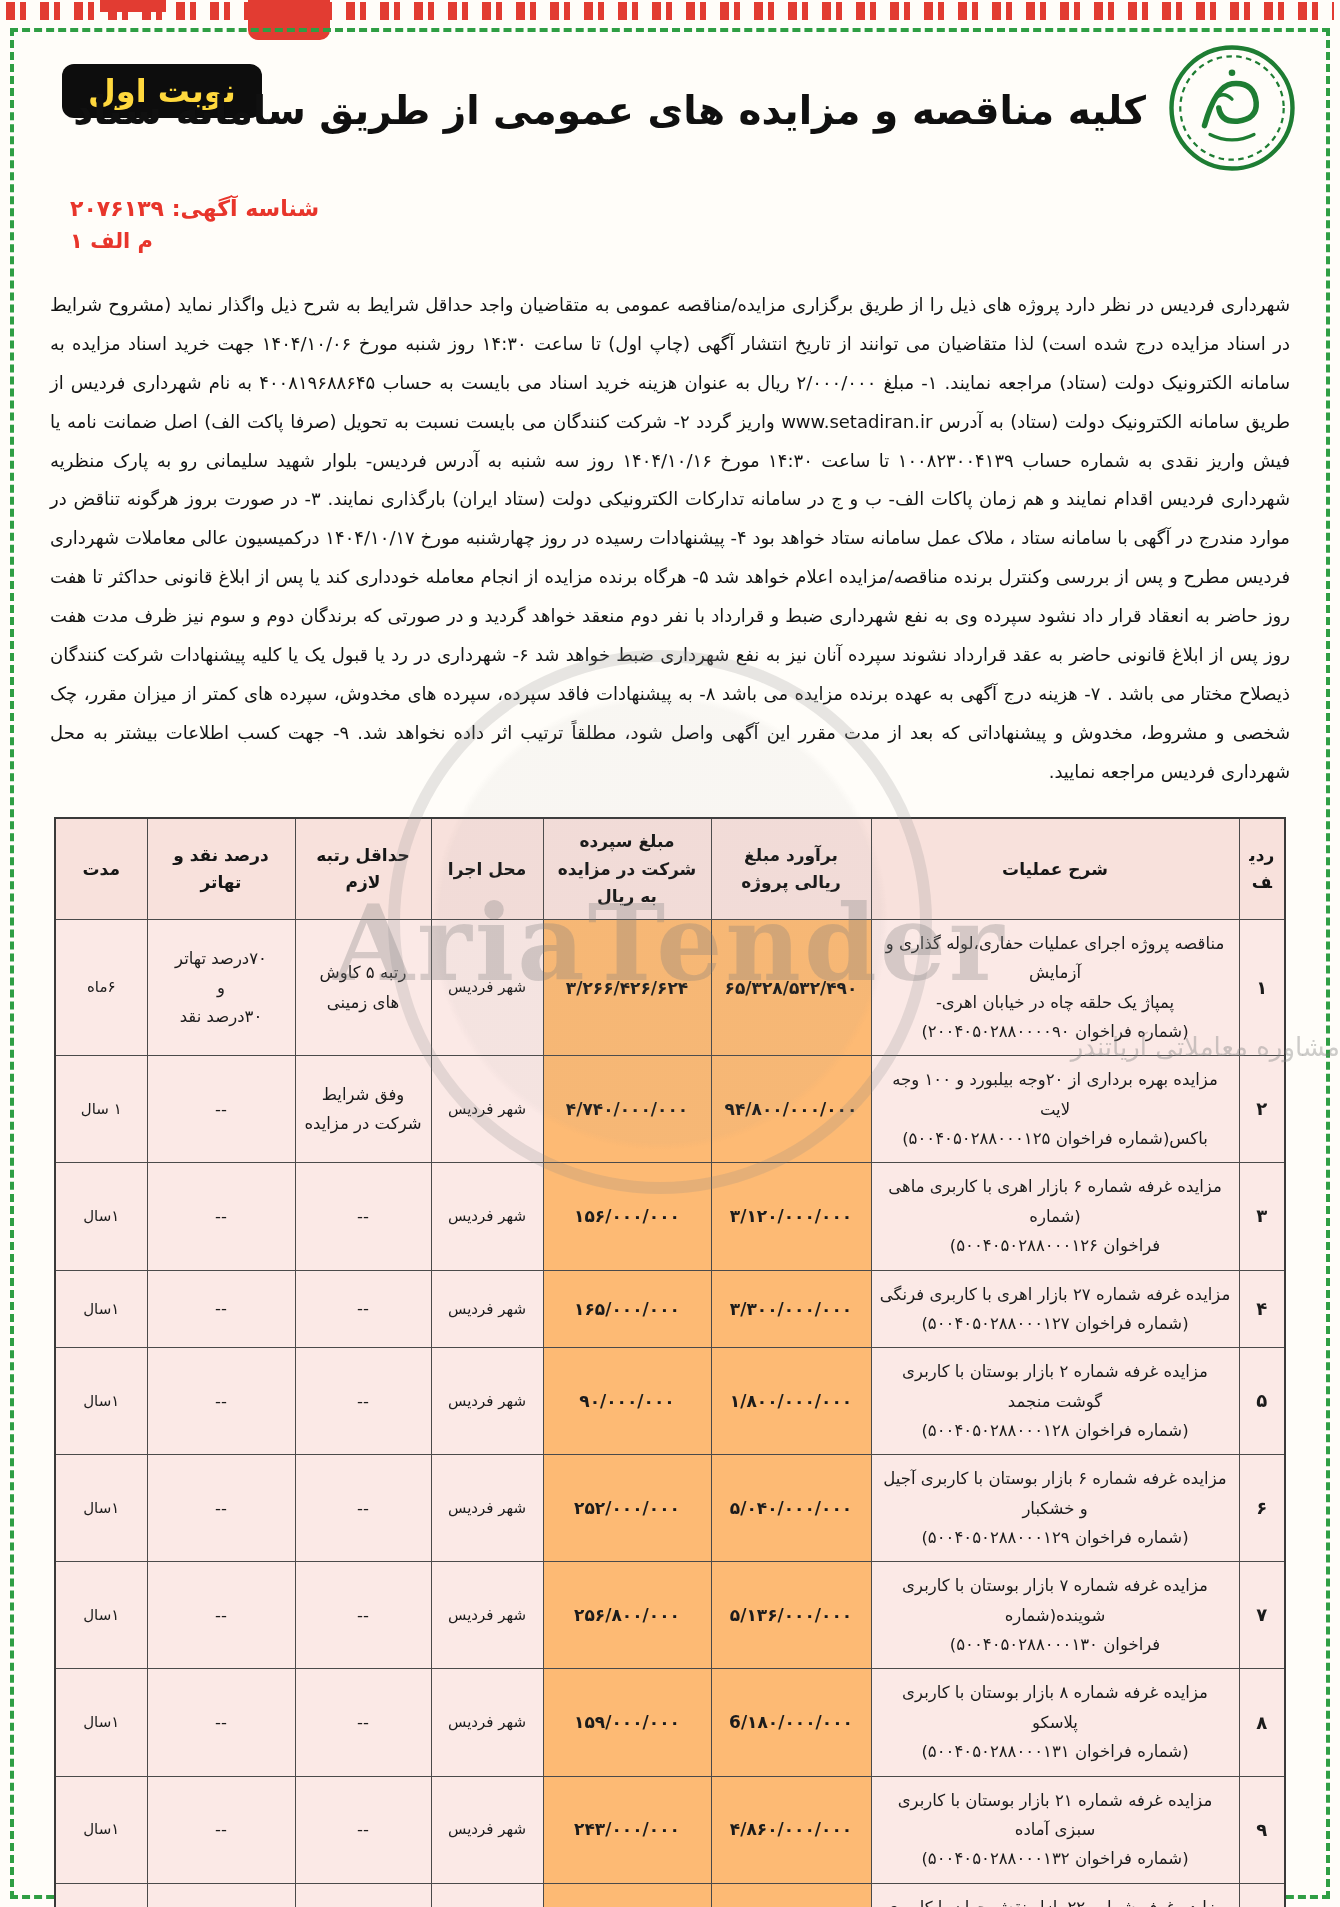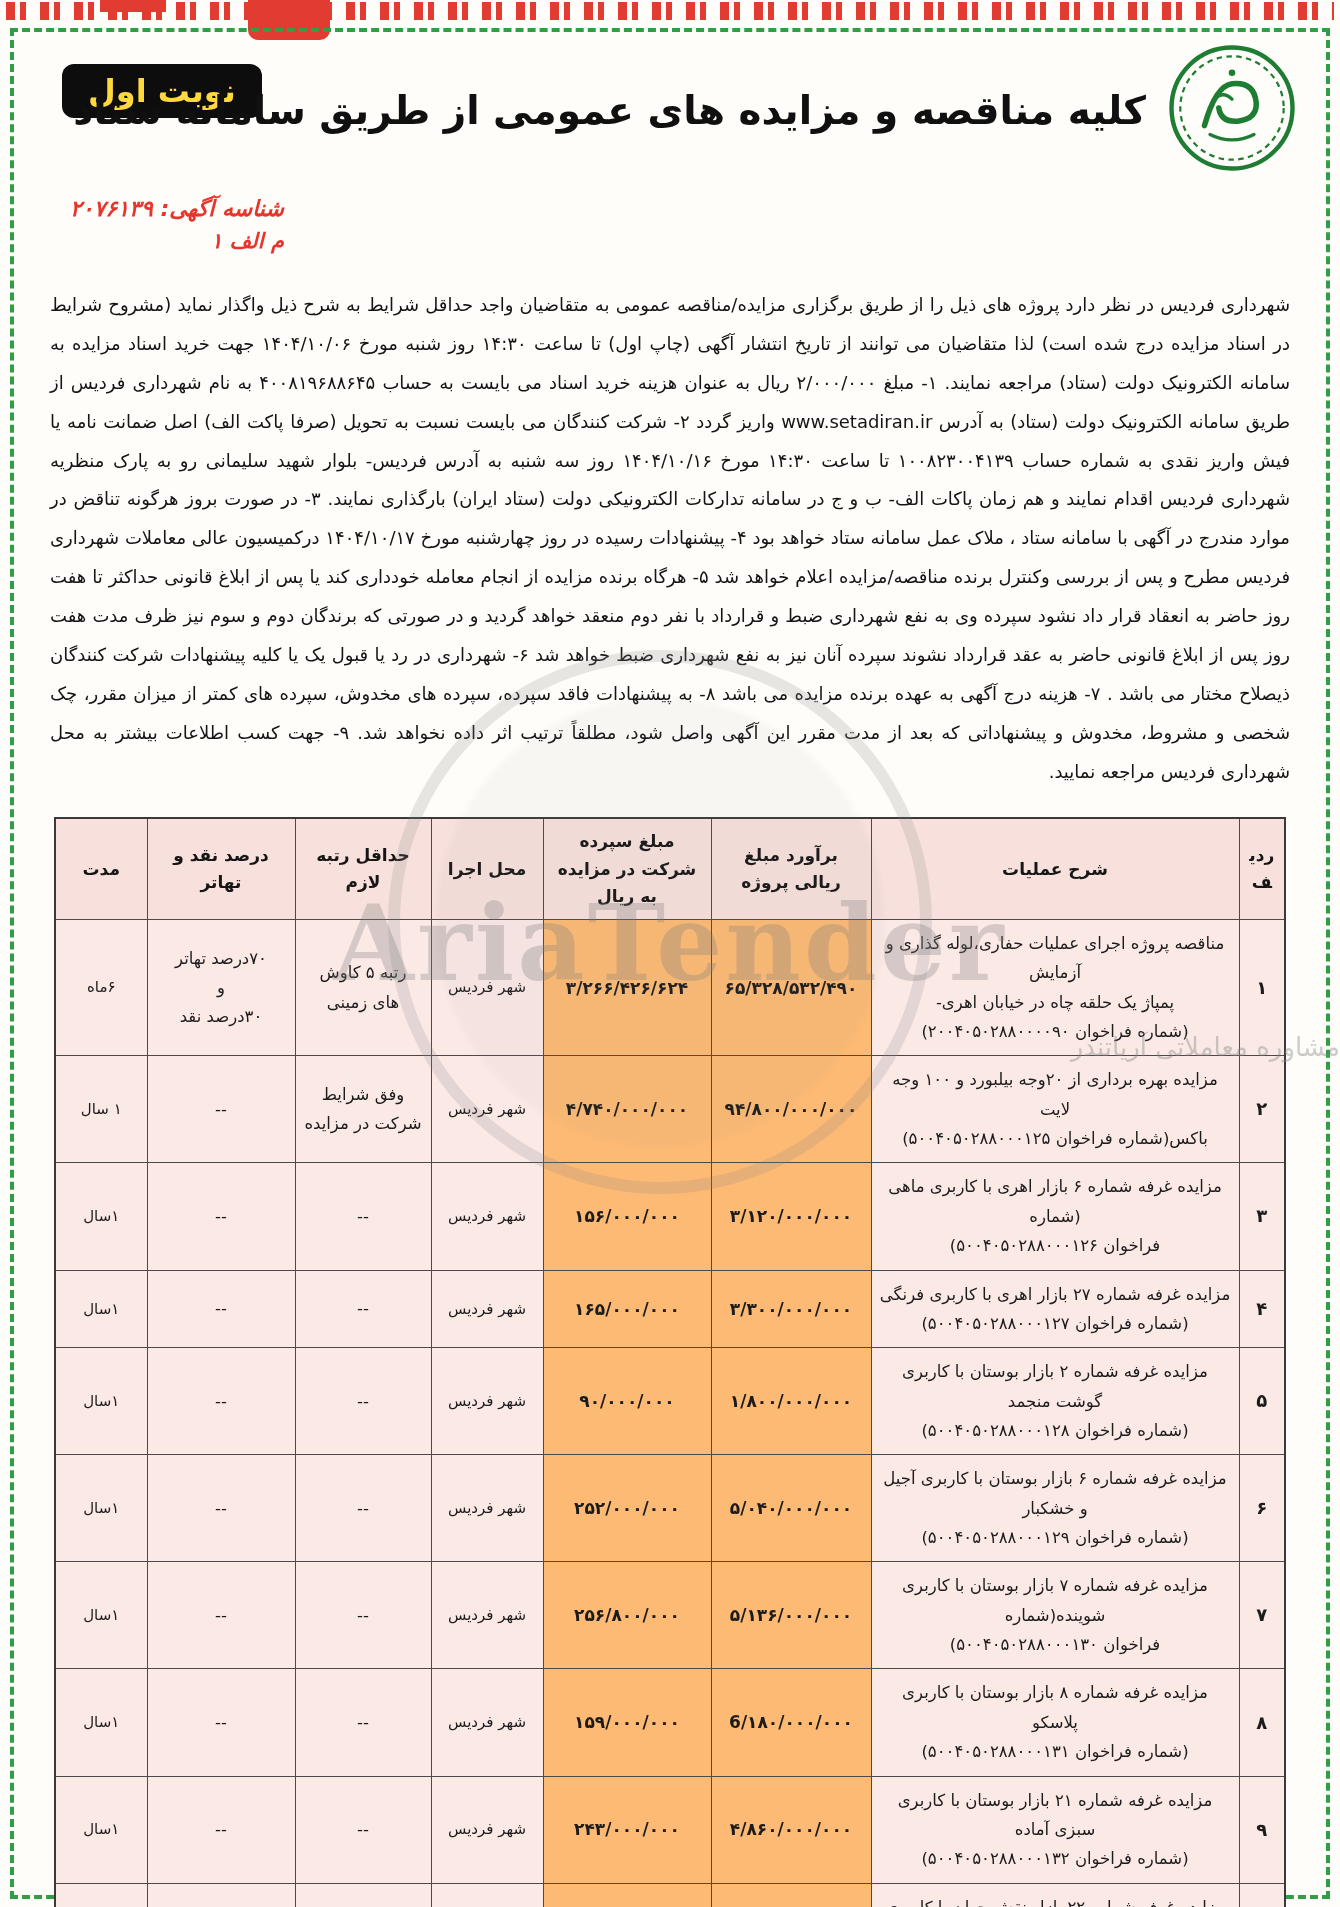--- a/index.html
+++ b/index.html
@@ -20,21 +20,21 @@
 
   
   .masthead{position:relative;height:152px;}
   .badge{position:absolute;left:36px;top:22px;background:#0d0d0d;color:#ffd83d;
     border-radius:12px;padding:8px 26px;font-size:32px;font-weight:bold;}
   .logo{position:absolute;right:16px;top:0;width:132px;height:132px;}
   .title{position:absolute;right:168px;left:232px;top:46px;margin:0;text-align:center;
     font-size:39px;font-weight:bold;white-space:nowrap;color:#101010;}
 
   .subheader{position:relative;height:88px;}
-  .ad-id-block{position:absolute;left:44px;top:2px;text-align:right;color:#e8352b;font-weight:bold;font-style:italic;}
+  .ad-id-block{position:absolute;left:44px;top:2px;text-align:left;color:#e8352b;font-weight:bold;}
   .ad-id{font-size:22px;}
   .ad-ref{font-size:21px;margin-top:8px;}
   .dates{position:absolute;right:210px;top:12px;font-size:22px;font-weight:bold;color:#111;}
 
   .notice-text{margin:4px 24px 0 24px;font-size:18px;line-height:2.16;text-align:justify;color:#141414;}
 
   
   .tender-table{width:1230px;margin:26px auto 0;border-collapse:collapse;table-layout:fixed;border:2px solid #3a3a3a;}
   .tender-table th,.tender-table td{border:1.6px solid #4a4a4a;text-align:center;vertical-align:middle;
     padding:9px 7px;white-space:pre-line;word-wrap:break-word;}

